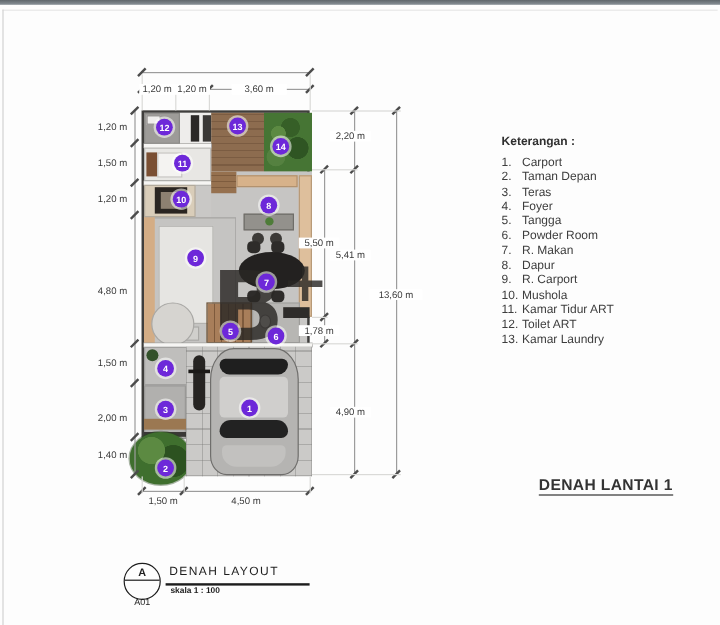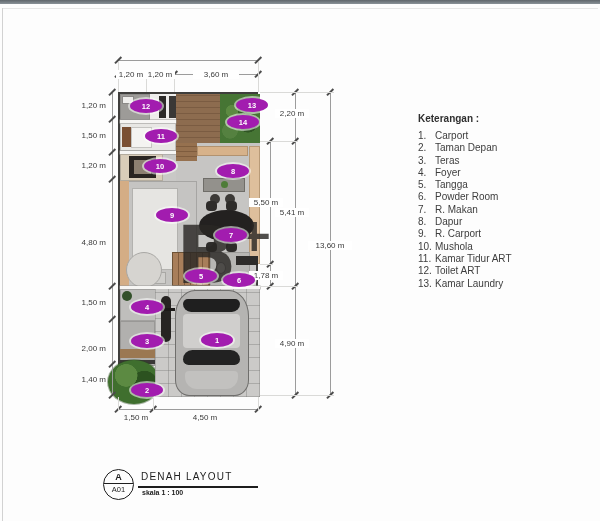--- a/index.html
+++ b/index.html
@@ -30,22 +30,22 @@
       background:
       radial-gradient(circle at 35% 35%, #5c8a42 0 25%, transparent 26%),
       radial-gradient(circle at 70% 55%, #2c5220 0 30%, transparent 31%),
       #3f6f2e;
       box-shadow:0 0 0 1px rgba(40,70,30,.4); }
   .pavers { background-image:
       repeating-linear-gradient(0deg, rgba(118,118,116,.38) 0 1px, transparent 1px 13px),
       repeating-linear-gradient(90deg, rgba(118,118,116,.38) 0 1px, transparent 1px 13px);
       background-color:#cbcac8; }
 
-  .marker { position:absolute; width:32px; height:14px; border-radius:50%;
-            background:#a21caf; color:#fff; font-size:7.5px; font-weight:bold;
+  .marker { position:absolute; width:14px; height:14px; border-radius:50%;
+            background:#6d28d9; color:#fff; font-size:7.5px; font-weight:bold;
             display:flex; align-items:center; justify-content:center;
             box-shadow:0 0 0 2px rgba(255,255,255,.55); z-index:6; }
 
   .watermark { position:absolute; left:56px; top:122px; z-index:5;
                color:rgba(42,39,37,.82); font-weight:bold; line-height:1;
                font-family:"DejaVu Sans", sans-serif; }
   .watermark .b  { font-size:80px; }
   .watermark .plus { font-size:46px; position:relative; top:-32px; left:-2px; }
 
   
@@ -79,21 +79,21 @@
   .legend li .n { display:inline-block; width:17px; }
 
   
   .plan-title { position:absolute; left:449px; top:396px; font-size:13px; font-weight:bold;
                 letter-spacing:.3px; color:#333; border-bottom:1.5px solid #333; padding-bottom:1px; }
 
   .tblock { position:absolute; left:103px; top:469px; }
   .tblock .circ { position:absolute; left:0; top:0; width:31px; height:31px; border:1.5px solid #1d1d1d;
                   border-radius:50%; font-size:9px; color:#1d1d1d; text-align:center; }
   .tblock .circ .a   { display:block; height:14px; line-height:15px; font-weight:bold; border-bottom:1.2px solid #1d1d1d; }
-  .tblock .circ .a01 { display:block; height:13px; line-height:12px; font-size:7.5px; }
+  .tblock .circ .a01 { display:block; height:13px; line-height:12px; font-size:7.5px;margin-top:12px; }
   .tblock .dt   { position:absolute; left:38px; top:2px; font-size:10px; letter-spacing:1.2px; color:#1d1d1d; font-weight:500; white-space:nowrap; }
   .tblock .rule { position:absolute; left:35px; top:17px; width:120px; height:1.5px; background:#1d1d1d; }
   .tblock .sc   { position:absolute; left:39px; top:20px; font-size:7px; font-weight:bold; color:#1d1d1d; white-space:nowrap; }
 </style>
 </head>
 <body>
 
 <div class="sheet">
   <div class="topbar"></div>
   <div class="page-edge-h"></div>
@@ -174,21 +174,21 @@
     <div class="marker" style="left:11px;top:240px;">3</div>
     <div class="marker" style="left:11px;top:206px;">4</div>
     <div class="marker" style="left:65px;top:175px;">5</div>
     <div class="marker" style="left:103px;top:179px;">6</div>
     <div class="marker" style="left:95px;top:134px;">7</div>
     <div class="marker" style="left:97px;top:70px;">8</div>
     <div class="marker" style="left:36px;top:114px;">9</div>
     <div class="marker" style="left:24px;top:65px;">10</div>
     <div class="marker" style="left:25px;top:35px;">11</div>
     <div class="marker" style="left:10px;top:5px;">12</div>
-    <div class="marker" style="left:71px;top:4px;margin-left:45px;">13</div>
+    <div class="marker" style="left:71px;top:4px;">13</div>
     <div class="marker" style="left:107px;top:21px;">14</div>
   </div>
 
   <div class="dl" style="left:118px;top:60px;width:140px;height:1px;"></div>
   <div class="tk" style="left:118px;top:60px;"></div>
   <div class="tk" style="left:258px;top:60px;"></div>
 
   <div class="dl" style="left:118px;top:74px;width:140px;height:1px;"></div>
   <div class="tk" style="left:118px;top:74px;"></div>
   <div class="tk" style="left:146px;top:74px;"></div>
@@ -268,20 +268,21 @@
       <li><span class="n">7.</span><span>R. Makan</span></li>
       <li><span class="n">8.</span><span>Dapur</span></li>
       <li><span class="n">9.</span><span>R. Carport</span></li>
       <li><span class="n">10.</span><span>Mushola</span></li>
       <li><span class="n">11.</span><span>Kamar Tidur ART</span></li>
       <li><span class="n">12.</span><span>Toilet ART</span></li>
       <li><span class="n">13.</span><span>Kamar Laundry</span></li>
     </ul>
   </div>
 
+  <div class="plan-title">DENAH LANTAI 1</div>
 
   <div class="tblock">
     <div class="circ">
       <span class="a">A</span>
       <span class="a01">A01</span>
     </div>
     <div class="dt">DENAH LAYOUT</div>
     <div class="rule"></div>
     <div class="sc">skala 1 : 100</div>
   </div>

